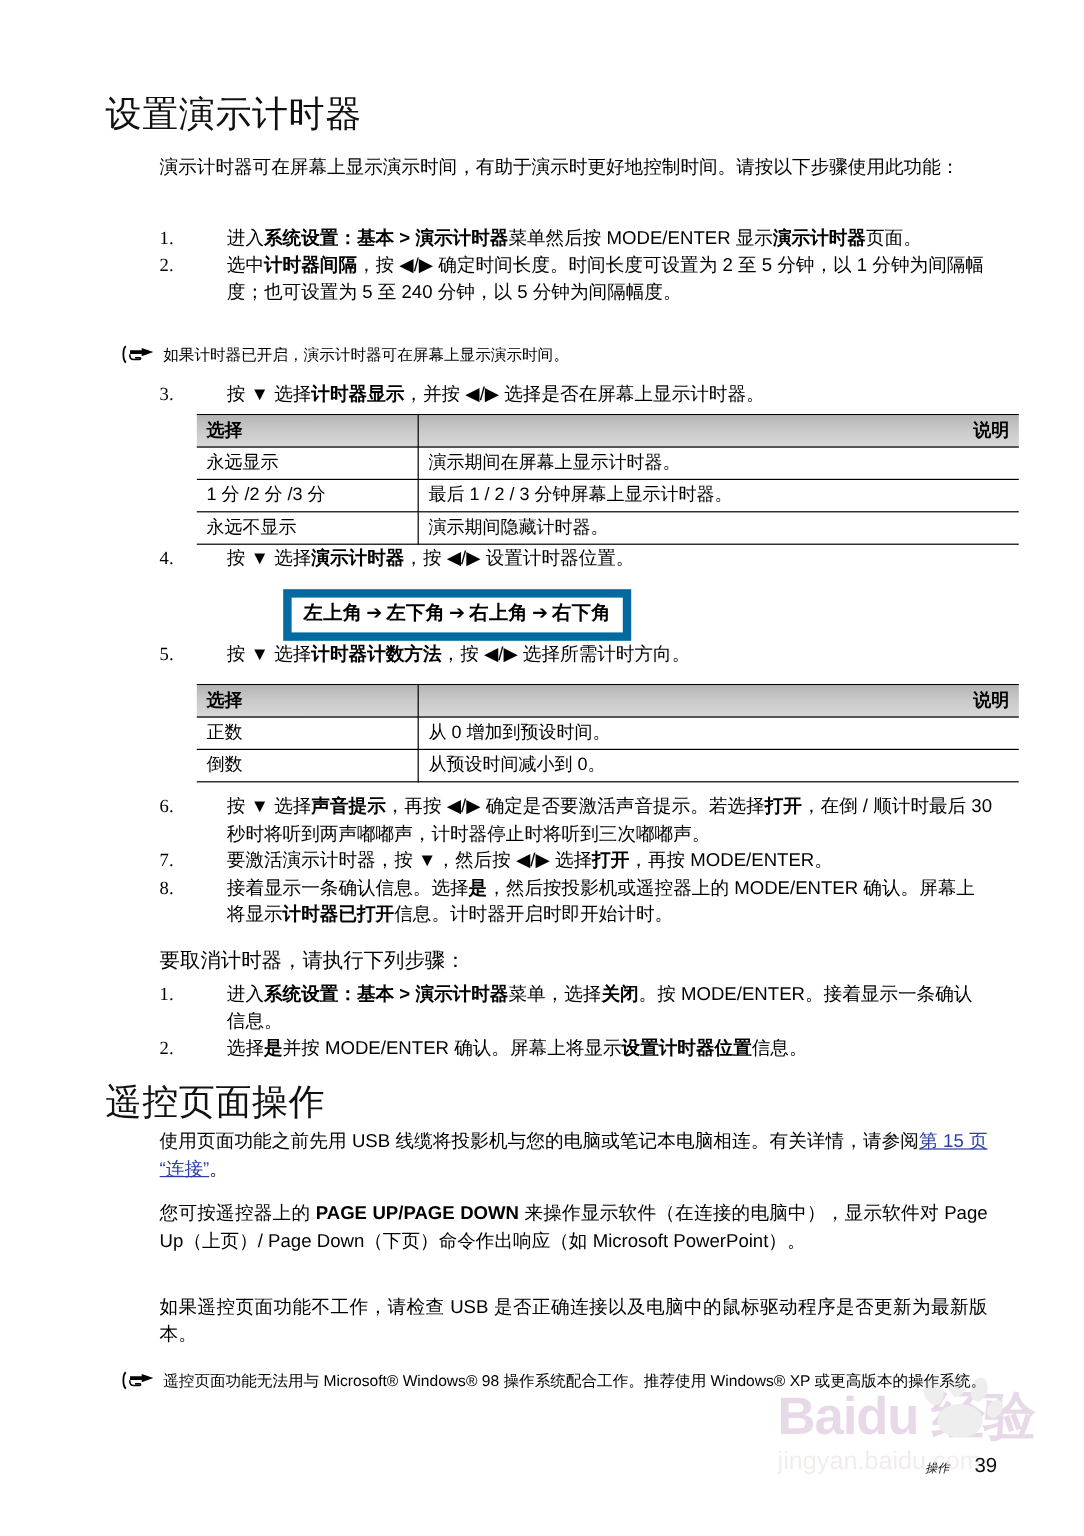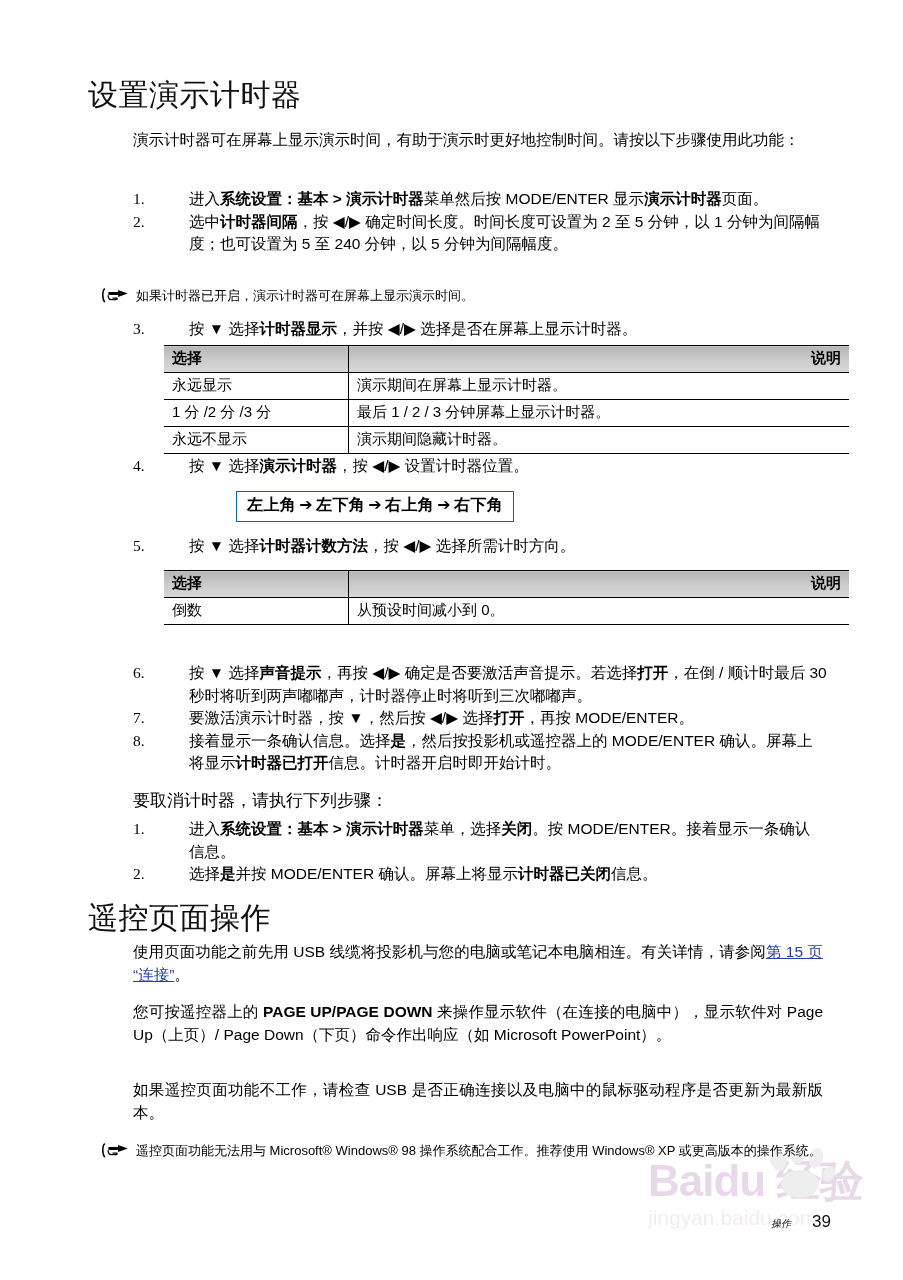--- a/index.html
+++ b/index.html
@@ -115,21 +115,21 @@
   }
   .tbl tr td:last-child, .tbl tr th:last-child {
     border-right: none;
   }
   .tbl .col-a { width: 168px; }
   .tbl .col-b { width: 484px; text-align: right; }
 
   
   .posbox {
     position: absolute;
-    border: 1px solid #0369a1;
+    border: 7px solid #0369a1;
     font-size: 16px;
     font-weight: bold;
     padding: 3px 10px 5px 10px;
     white-space: nowrap;
     letter-spacing: 0.4px;
   }
   .posbox .arw { font-weight: bold; padding: 0 3px; }
 
   
   .link { color: #2b3ea8; }
@@ -261,20 +261,24 @@
 
   <table class="tbl" id="table-counting" style="left:164px; top:570px;">
     <thead>
       <tr>
         <th class="col-a">选择</th>
         <th class="col-b">说明</th>
       </tr>
     </thead>
     <tbody>
       <tr>
+        <td>正数</td>
+        <td>从 0 增加到预设时间。</td>
+      </tr>
+      <tr>
         <td>倒数</td>
         <td>从预设时间减小到 0。</td>
       </tr>
     </tbody>
   </table>
 
   <div class="olist" id="steps-6-8" style="left:133px; top:662px; width:694px;">
     <div class="oitem">
       <span class="onum">6.</span>
       <span class="txt"><span>按 ▼ 选择</span><span class="bold">声音提示</span><span>，再按 ◀/▶ 确定是否要激活声音提示。若选择</span><span class="bold">打开</span><span>，在倒 / 顺计时最后 30 秒时将听到两声嘟嘟声，计时器停止时将听到三次嘟嘟声。</span></span>
@@ -291,21 +295,21 @@
 
   <div class="sub-h" style="left:133px; top:789px; width:690px;">要取消计时器，请执行下列步骤：</div>
 
   <div class="olist" id="cancel-steps" style="left:133px; top:818px; width:690px;">
     <div class="oitem">
       <span class="onum">1.</span>
       <span class="txt"><span>进入</span><span class="bold">系统设置：基本 &gt; 演示计时器</span><span>菜单，选择</span><span class="bold">关闭</span><span>。按 MODE/ENTER。接着显示一条确认信息。</span></span>
     </div>
     <div class="oitem">
       <span class="onum">2.</span>
-      <span class="txt"><span>选择</span><span class="bold">是</span><span>并按 MODE/ENTER 确认。屏幕上将显示</span><span class="bold">计时器已关闭</span><span>信息。</span></span>
+      <span class="txt"><span>选择</span><span class="bold">是</span><span>并按 MODE/ENTER 确认。屏幕上将显示</span><span class="bold">设置计时器位置</span><span>信息。</span></span>
     </div>
   </div>
 
   <div class="h1" id="title-remote">遥控页面操作</div>
 
   <div class="para" style="left:133px; top:940px; width:690px;">
     <span>使用页面功能之前先用 USB 线缆将投影机与您的电脑或笔记本电脑相连。有关详情，请参阅</span><a class="link" href="#">第 15 页 “连接”</a><span>。</span>
   </div>
 
   <div class="para" style="left:133px; top:1078px; width:690px;">如果遥控页面功能不工作，请检查 USB 是否正确连接以及电脑中的鼠标驱动程序是否更新为最新版本。</div>

